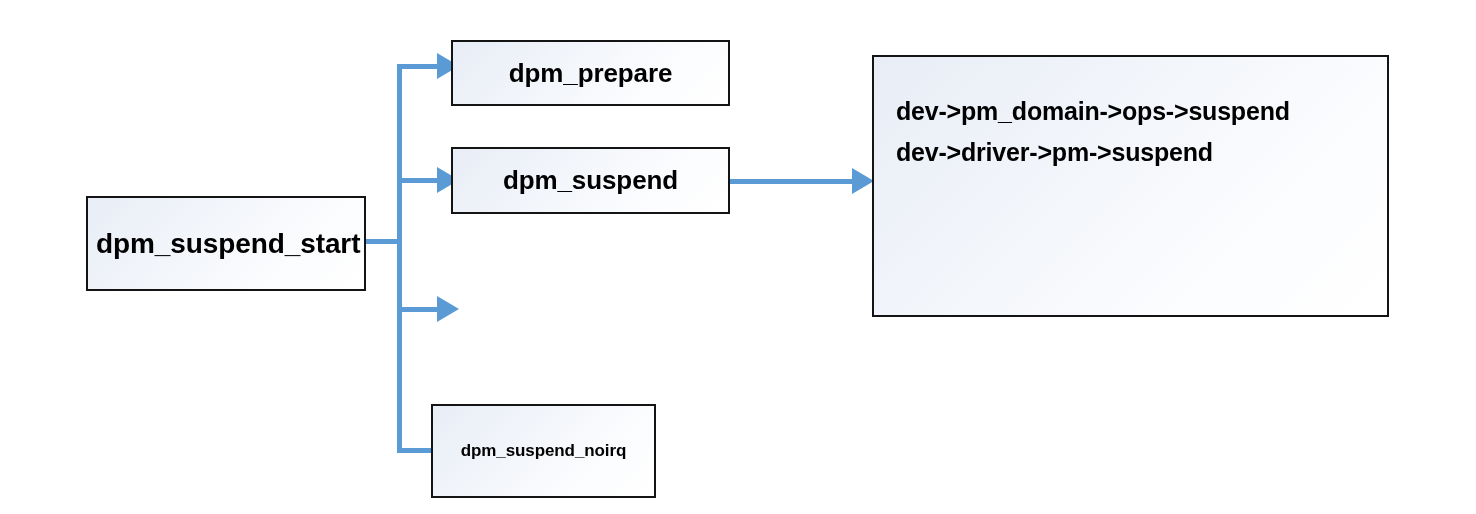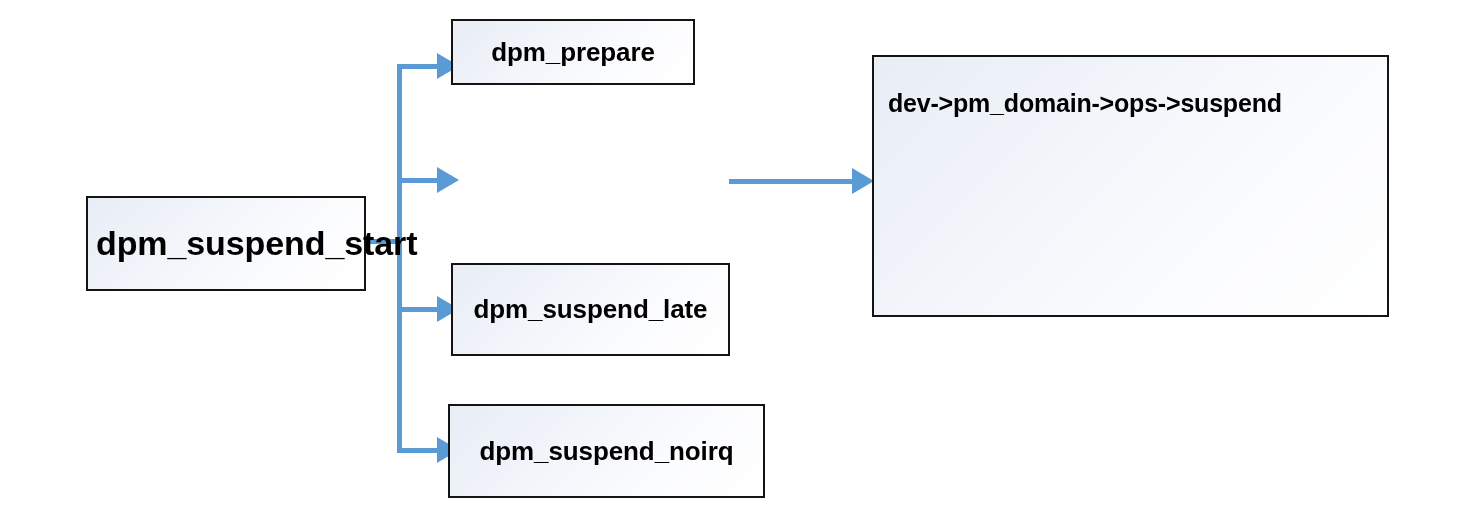--- a/index.html
+++ b/index.html
@@ -34,46 +34,46 @@
   .node .label {
     display: block;
     width: 100%;
     padding: 0 8px;
     box-sizing: border-box;
     white-space: pre-line;
   }
   
   #node-start {
     left: 86px;  top: 196px;  width: 280px; height: 95px;
-    font-size: 34px;
+    font-size: 28px;
   }
   #node-prepare {
-    left: 451px; top: 19px;   width: 244px; height: 66px;
+    left: 451px; top: 40px;   width: 279px; height: 66px;
     font-size: 26px;
   }
   #node-suspend {
     left: 451px; top: 147px;  width: 279px; height: 67px;
     font-size: 26px;
   }
   #node-suspend-late {
     left: 451px; top: 263px;  width: 279px; height: 93px;
     font-size: 26px;
   }
   #node-suspend-noirq {
-    left: 448px; top: 404px;  width: 317px; height: 94px;
-    font-size: 26px;
+    left: 431px; top: 404px;  width: 225px; height: 94px;
+    font-size: 17px;
   }
   #node-callbacks {
     left: 872px; top: 55px;   width: 517px; height: 262px;
     display: block;
     padding: 26px 0 0 14px;
   }
   #node-callbacks .calllist {
     list-style: none;
-    margin: 0;
+    margin: 8px;
     padding: 0;
   }
   #node-callbacks .calllist li {
     font-size: 25px;
     font-weight: bold;
     color: #000000;
     line-height: 41px;
     white-space: nowrap;
     text-align: left;
     letter-spacing: -0.2px;
@@ -132,28 +132,29 @@
   <div class="arrowhead" id="arrow-callbacks"></div>
 
   <div class="node" id="node-start">
     <span class="label">dpm_suspend_start</span>
   </div>
 
   <div class="node" id="node-prepare">
     <span class="label">dpm_prepare</span>
   </div>
 
+  <div class="node" id="node-suspend">
+    <span class="label">dpm_suspend</span>
+  </div>
 
-  <div class="node" id="node-suspend-late">
-    <span class="label">dpm_suspend_late</span>
-  </div>
 
   <div class="node" id="node-suspend-noirq">
     <span class="label">dpm_suspend_noirq</span>
   </div>
 
   <div class="node" id="node-callbacks">
     <ul class="calllist">
       <li>dev-&gt;pm_domain-&gt;ops-&gt;suspend</li>
+      <li>dev-&gt;driver-&gt;pm-&gt;suspend</li>
     </ul>
   </div>
 
 </div>
 
 </body></html>

